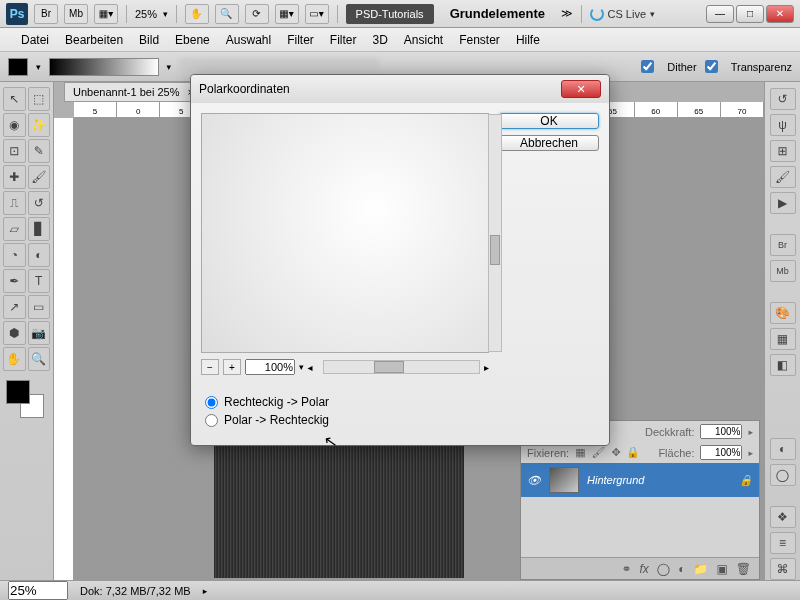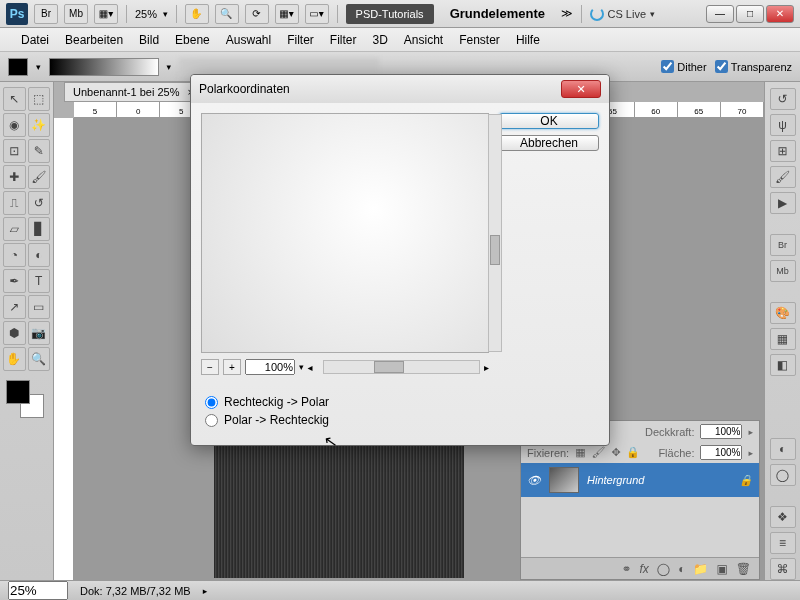--- a/index.html
+++ b/index.html
@@ -16,21 +16,21 @@
 .titlebar .winbtns { display: flex; gap: 2px; margin-left: auto; }
 .titlebar .winbtn { width: 28px; height: 18px; background: linear-gradient(#fafafa,#d4d4d4); border: 1px solid #888; border-radius: 3px; display: flex; align-items: center; justify-content: center; font-size: 10px; }
 .titlebar .winbtn.close { background: linear-gradient(#e88,#c33); color: #fff; }
 
 .menubar { height: 24px; background: linear-gradient(#f0f0f0,#e4e4e4); display: flex; align-items: center; padding: 0 21px; gap: 16px; font-size: 12px; border-bottom: 1px solid #bbb; }
 .menubar span { cursor: default; }
 
 .optsbar { height: 30px; background: linear-gradient(#dcdcdc,#c8c8c8); display: flex; align-items: center; padding: 0 8px; gap: 8px; font-size: 11px; border-bottom: 1px solid #999; }
 .optsbar .swatch { width: 20px; height: 18px; background: #000; border: 1px solid #888; }
 .optsbar .grad { width: 110px; height: 18px; background: linear-gradient(90deg,#000,#fff); border: 1px solid #888; }
-.optsbar .cb { display: flex; align-items: flex-end; gap: 3px; }
+.optsbar .cb { display: flex; align-items: flex-end; gap: 13px; }
 .optsbar input[type=checkbox] { accent-color: #3a7abd; }
 .optsbar .blur { filter: blur(2px); width: 200px; height: 18px; background: #ccc; }
 
 .workspace { position: absolute; top: 82px; left: 0; right: 0; bottom: 20px; display: flex; }
 .toolbox { width: 54px; background: linear-gradient(#d4d4d4,#c8c8c8); border-right: 1px solid #999; display: flex; flex-direction: column; padding: 4px 2px; }
 .toolbox .trow { display: flex; }
 .toolbox .tool { width: 24px; height: 24px; margin: 1px; background: #d0d0d0; border: 1px solid #aaa; border-radius: 2px; display: flex; align-items: center; justify-content: center; font-size: 12px; color: #444; }
 .toolbox .colors { margin-top: 8px; position: relative; height: 40px; }
 .toolbox .fg { position: absolute; width: 24px; height: 24px; background: #000; border: 1px solid #888; left: 4px; top: 0; }
 .toolbox .bg { position: absolute; width: 24px; height: 24px; background: #fff; border: 1px solid #888; left: 18px; top: 14px; }

